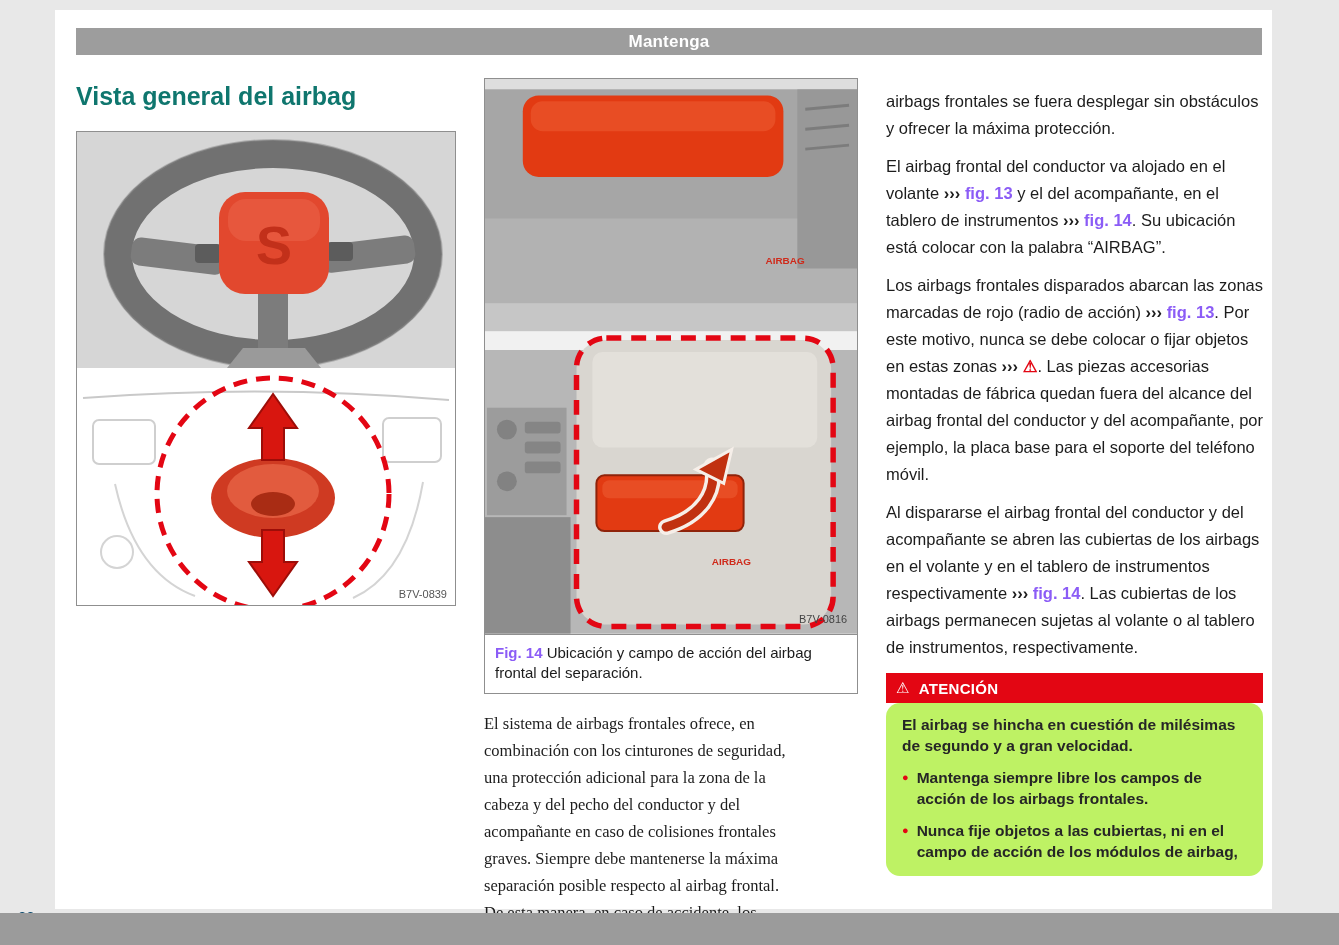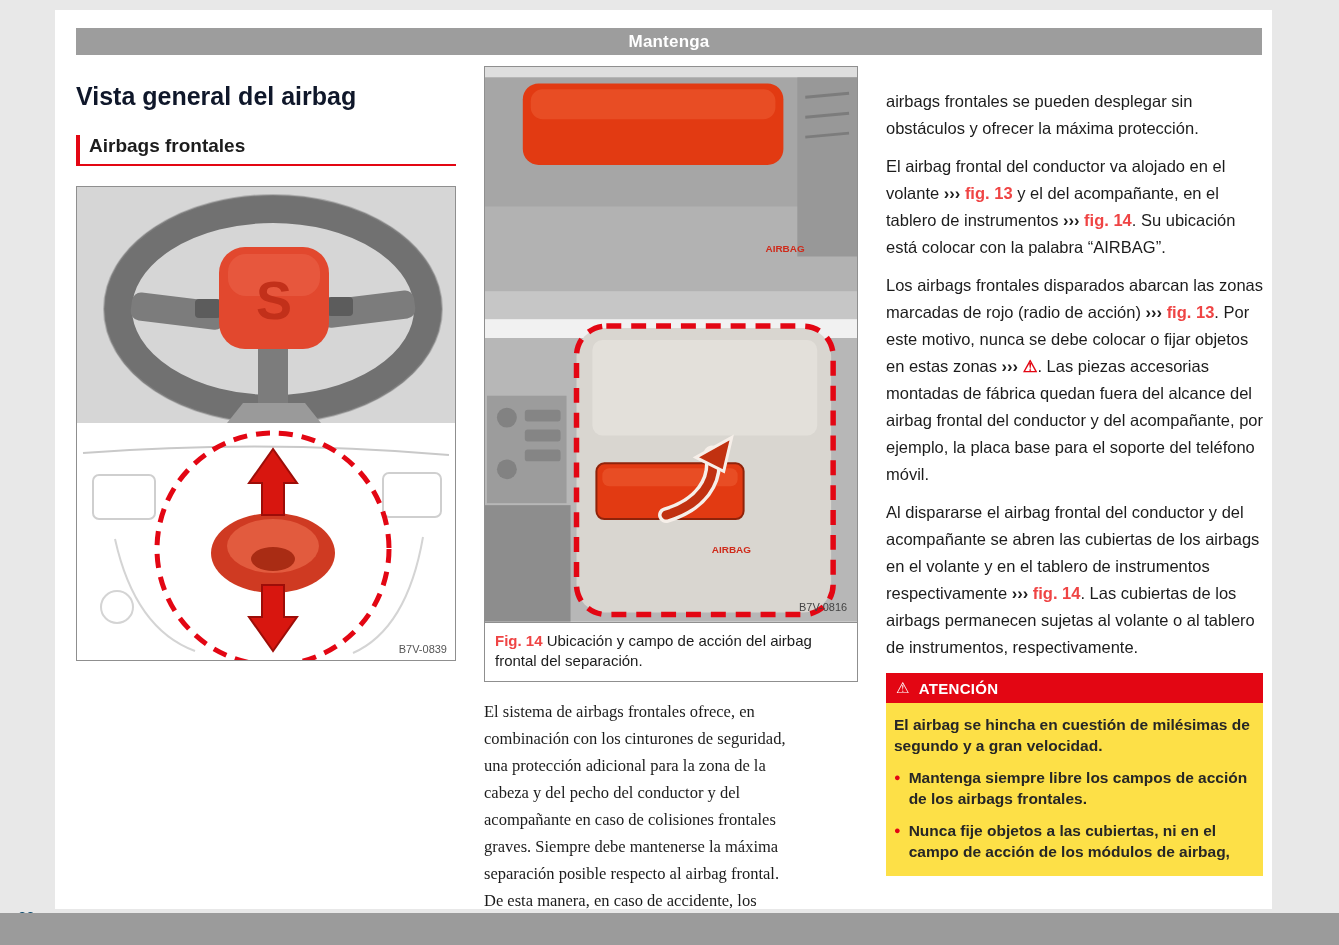--- a/index.html
+++ b/index.html
@@ -14,74 +14,73 @@
   .page { position:absolute; left:55px; top:10px; width:1217px; height:899px; background:#ffffff; }
 
   .header-bar {
     position:absolute; left:21px; top:18px; width:1186px; height:27px;
     background:#9d9d9d; color:#ffffff; font-weight:700; font-size:17px;
     display:flex; align-items:center; justify-content:center; letter-spacing:0.2px;
   }
 
   .col { position:absolute; }
   .col-left  { left:21px;  top:70px;  width:380px; }
-  .col-mid   { left:429px; top:56px;  width:308px; }
+  .col-mid   { left:429px; top:68px;  width:308px; }
   .col-right { left:831px; top:78px;  width:377px; }
 
-  h1.page-title { color:#0f172a; font-size:25px; font-weight:700; line-height:1.15; margin:2px 0 0; }
+  h1.page-title { color:#0f766e; font-size:25px; font-weight:700; line-height:1.15; margin:2px 0 0; }
   h2.sub-title {
     margin-top:24px; font-size:19px; font-weight:700; color:#1c1c1c;
     border-left:4px solid #e30613; border-bottom:2px solid #e30613;
     padding:0 0 7px 9px;
   }
 
   figure.figbox { border:1px solid #8f8f8f; background:#fff; }
   .col-left figure.figbox { margin-top:20px; width:380px; }
   .col-mid  figure.figbox { width:374px; }
   figure.figbox svg { display:block; }
   figcaption.figcap {
     border-top:1px solid #8f8f8f;
     font-size:15px; line-height:20px; padding:8px 10px 10px; color:#1c1c1c;
   }
 
   p.body-text { font-size:16.5px; line-height:27px; margin:0 0 11px; color:#1c1c1c; }
   .col-mid p.body-text { margin-top:16px; margin-bottom:12px;font-family:Liberation Serif, serif; }
 
   .seg-chevron { font-weight:700; }
-  .seg-ref  { color:#ef4444; font-weight:700; }
+  .seg-ref  { color:#8b5cf6; font-weight:700; }
   .seg-warn { color:#e30613; font-weight:700; }
 
   .warning { margin-top:12px; }
   .warning-header {
     background:#e30613; color:#ffffff; font-weight:700; font-size:15px;
     padding:6px 10px; display:flex; align-items:center; gap:9px; letter-spacing:0.3px;
   }
   .warning-header .w-icon { font-size:15px; font-weight:400; }
-  .warning-body { background:#fde047; padding:11px 8px 12px; }
+  .warning-body { background:#bef264; padding:11px 16px 12px;border-radius:14px; }
   .warning-body .w-item { font-size:15.5px; line-height:21px; font-weight:700; color:#262626; margin:0 0 11px; }
   .warning-body .w-item:last-child { margin-bottom:2px; }
   .warn-bullet { display:flex; gap:8px; }
   .warn-bullet .dot { color:#e30613; font-size:11px; line-height:21px; flex:0 0 auto; }
 
   .page-number { position:absolute; left:18px; top:908px; font-size:15px; color:#0c4a6e; }
   .bottom-bar { position:absolute; left:0; top:913px; width:1339px; height:32px; background:#9b9b9b; }
 </style>
 </head>
 <body>
 
 <div class="canvas">
   <div class="page">
 
     <div class="header-bar">
       <span>Mantenga</span>
     </div>
 
     <div class="col col-left">
       <h1 class="page-title">Vista general del airbag</h1>
-      <h2 class="sub-title">Airbags frontales</h2>
 
       <figure class="figbox">
         <svg viewBox="0 0 378 473" width="378" height="473">
 
           <g>
             <rect x="0" y="0" width="378" height="236" fill="#d6d6d6"></rect>
             <ellipse cx="196" cy="122" rx="155" ry="100" fill="none" stroke="#717171" stroke-width="28"></ellipse>
             <ellipse cx="196" cy="122" rx="169" ry="114" fill="none" stroke="#8a8a8a" stroke-width="2" opacity="0.5"></ellipse>
             <rect x="54" y="110" width="94" height="28" rx="9" fill="#7c7c7c" transform="rotate(7 100 124)"></rect>
             <rect x="244" y="108" width="94" height="28" rx="9" fill="#7c7c7c" transform="rotate(-7 292 122)"></rect>
@@ -160,21 +159,21 @@
             <text x="364" y="546" text-anchor="end" font-size="11" fill="#444">B7V-0816</text>
           </g>
         </svg>
         <figcaption class="figcap"><span class="seg-ref">Fig. 14</span><span>  Ubicación y campo de acción del airbag frontal del separación.</span></figcaption>
       </figure>
 
       <p class="body-text"><span>El sistema de airbags frontales ofrece, en combinación con los cinturones de seguridad, una protección adicional para la zona de la cabeza y del pecho del conductor y del acompañante en caso de colisiones frontales graves. Siempre debe mantenerse la máxima separación posible respecto al airbag frontal. De esta manera, en caso de accidente, los</span></p>
     </div>
 
     <div class="col col-right">
-      <p class="body-text"><span>airbags frontales se pueden desplegar sin obstáculos y ofrecer la máxima protección.</span></p>
+      <p class="body-text"><span>airbags frontales se fuera desplegar sin obstáculos y ofrecer la máxima protección.</span></p>
       <p class="body-text"><span>El airbag frontal del conductor va alojado en el volante </span><span class="seg-chevron">››› </span><span class="seg-ref">fig. 13</span><span> y el del acompañante, en el tablero de instrumentos </span><span class="seg-chevron">››› </span><span class="seg-ref">fig. 14</span><span>. Su ubicación está colocar con la palabra “AIRBAG”.</span></p>
       <p class="body-text"><span>Los airbags frontales disparados abarcan las zonas marcadas de rojo (radio de acción) </span><span class="seg-chevron">››› </span><span class="seg-ref">fig. 13</span><span>. Por este motivo, nunca se debe colocar o fijar objetos en estas zonas </span><span class="seg-chevron">››› </span><span class="seg-warn">⚠</span><span>. Las piezas accesorias montadas de fábrica quedan fuera del alcance del airbag frontal del conductor y del acompañante, por ejemplo, la placa base para el soporte del teléfono móvil.</span></p>
       <p class="body-text"><span>Al dispararse el airbag frontal del conductor y del acompañante se abren las cubiertas de los airbags en el volante y en el tablero de instrumentos respectivamente </span><span class="seg-chevron">››› </span><span class="seg-ref">fig. 14</span><span>. Las cubiertas de los airbags permanecen sujetas al volante o al tablero de instrumentos, respectivamente.</span></p>
 
       <div class="warning">
         <div class="warning-header">
           <span class="w-icon">⚠</span>
           <span>ATENCIÓN</span>
         </div>
         <div class="warning-body">

